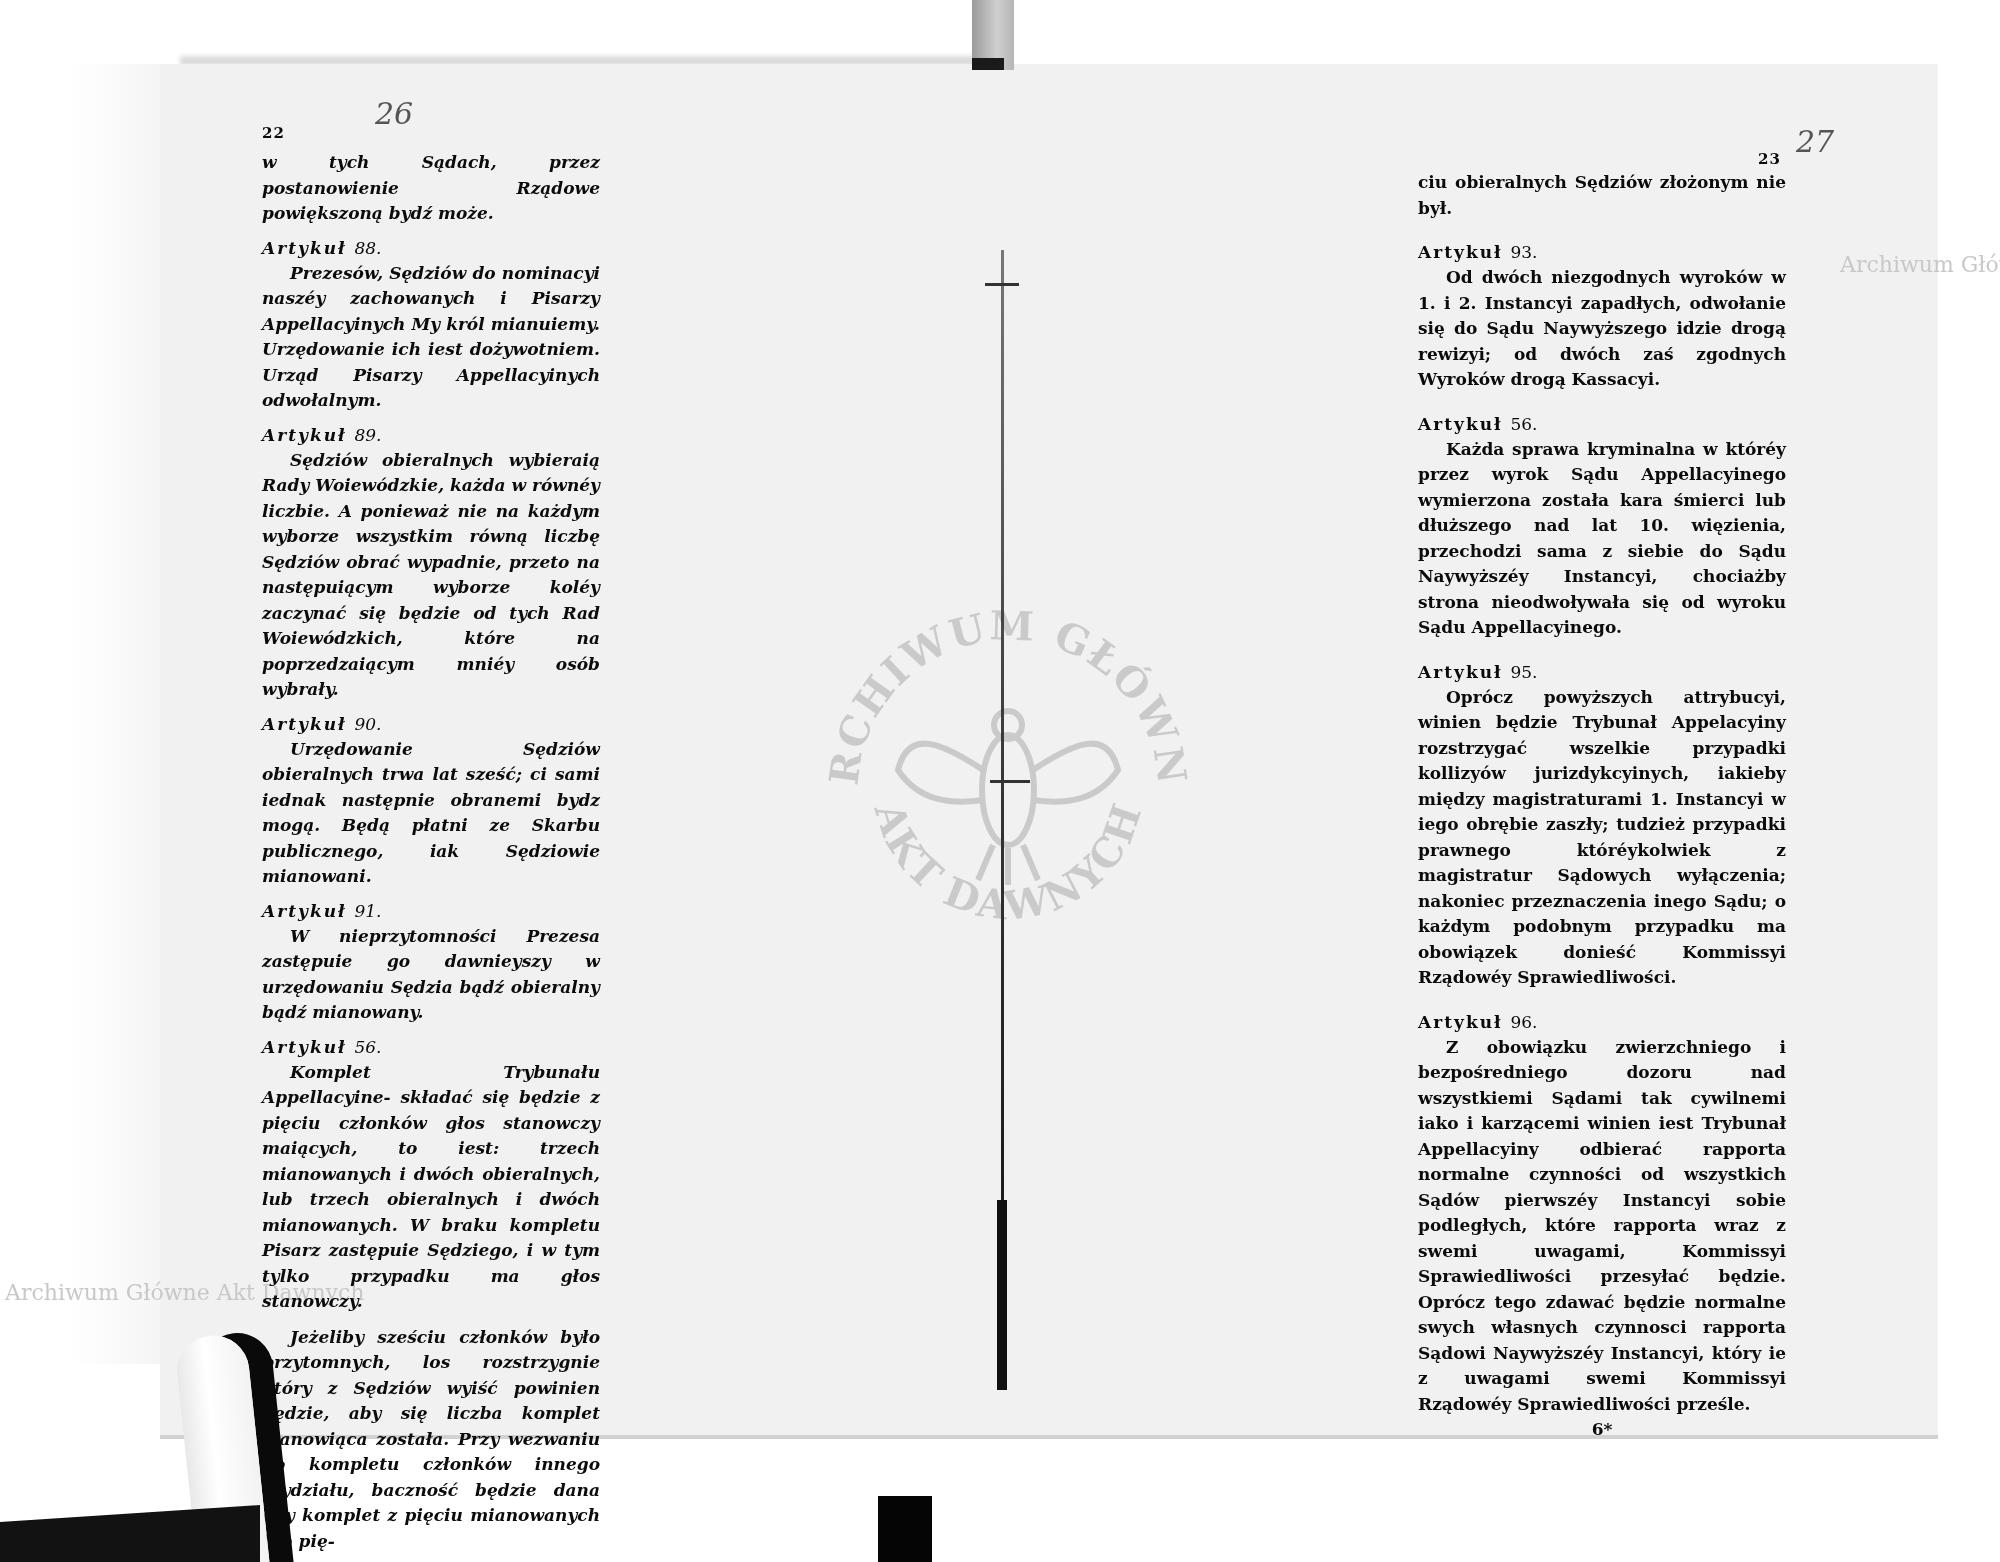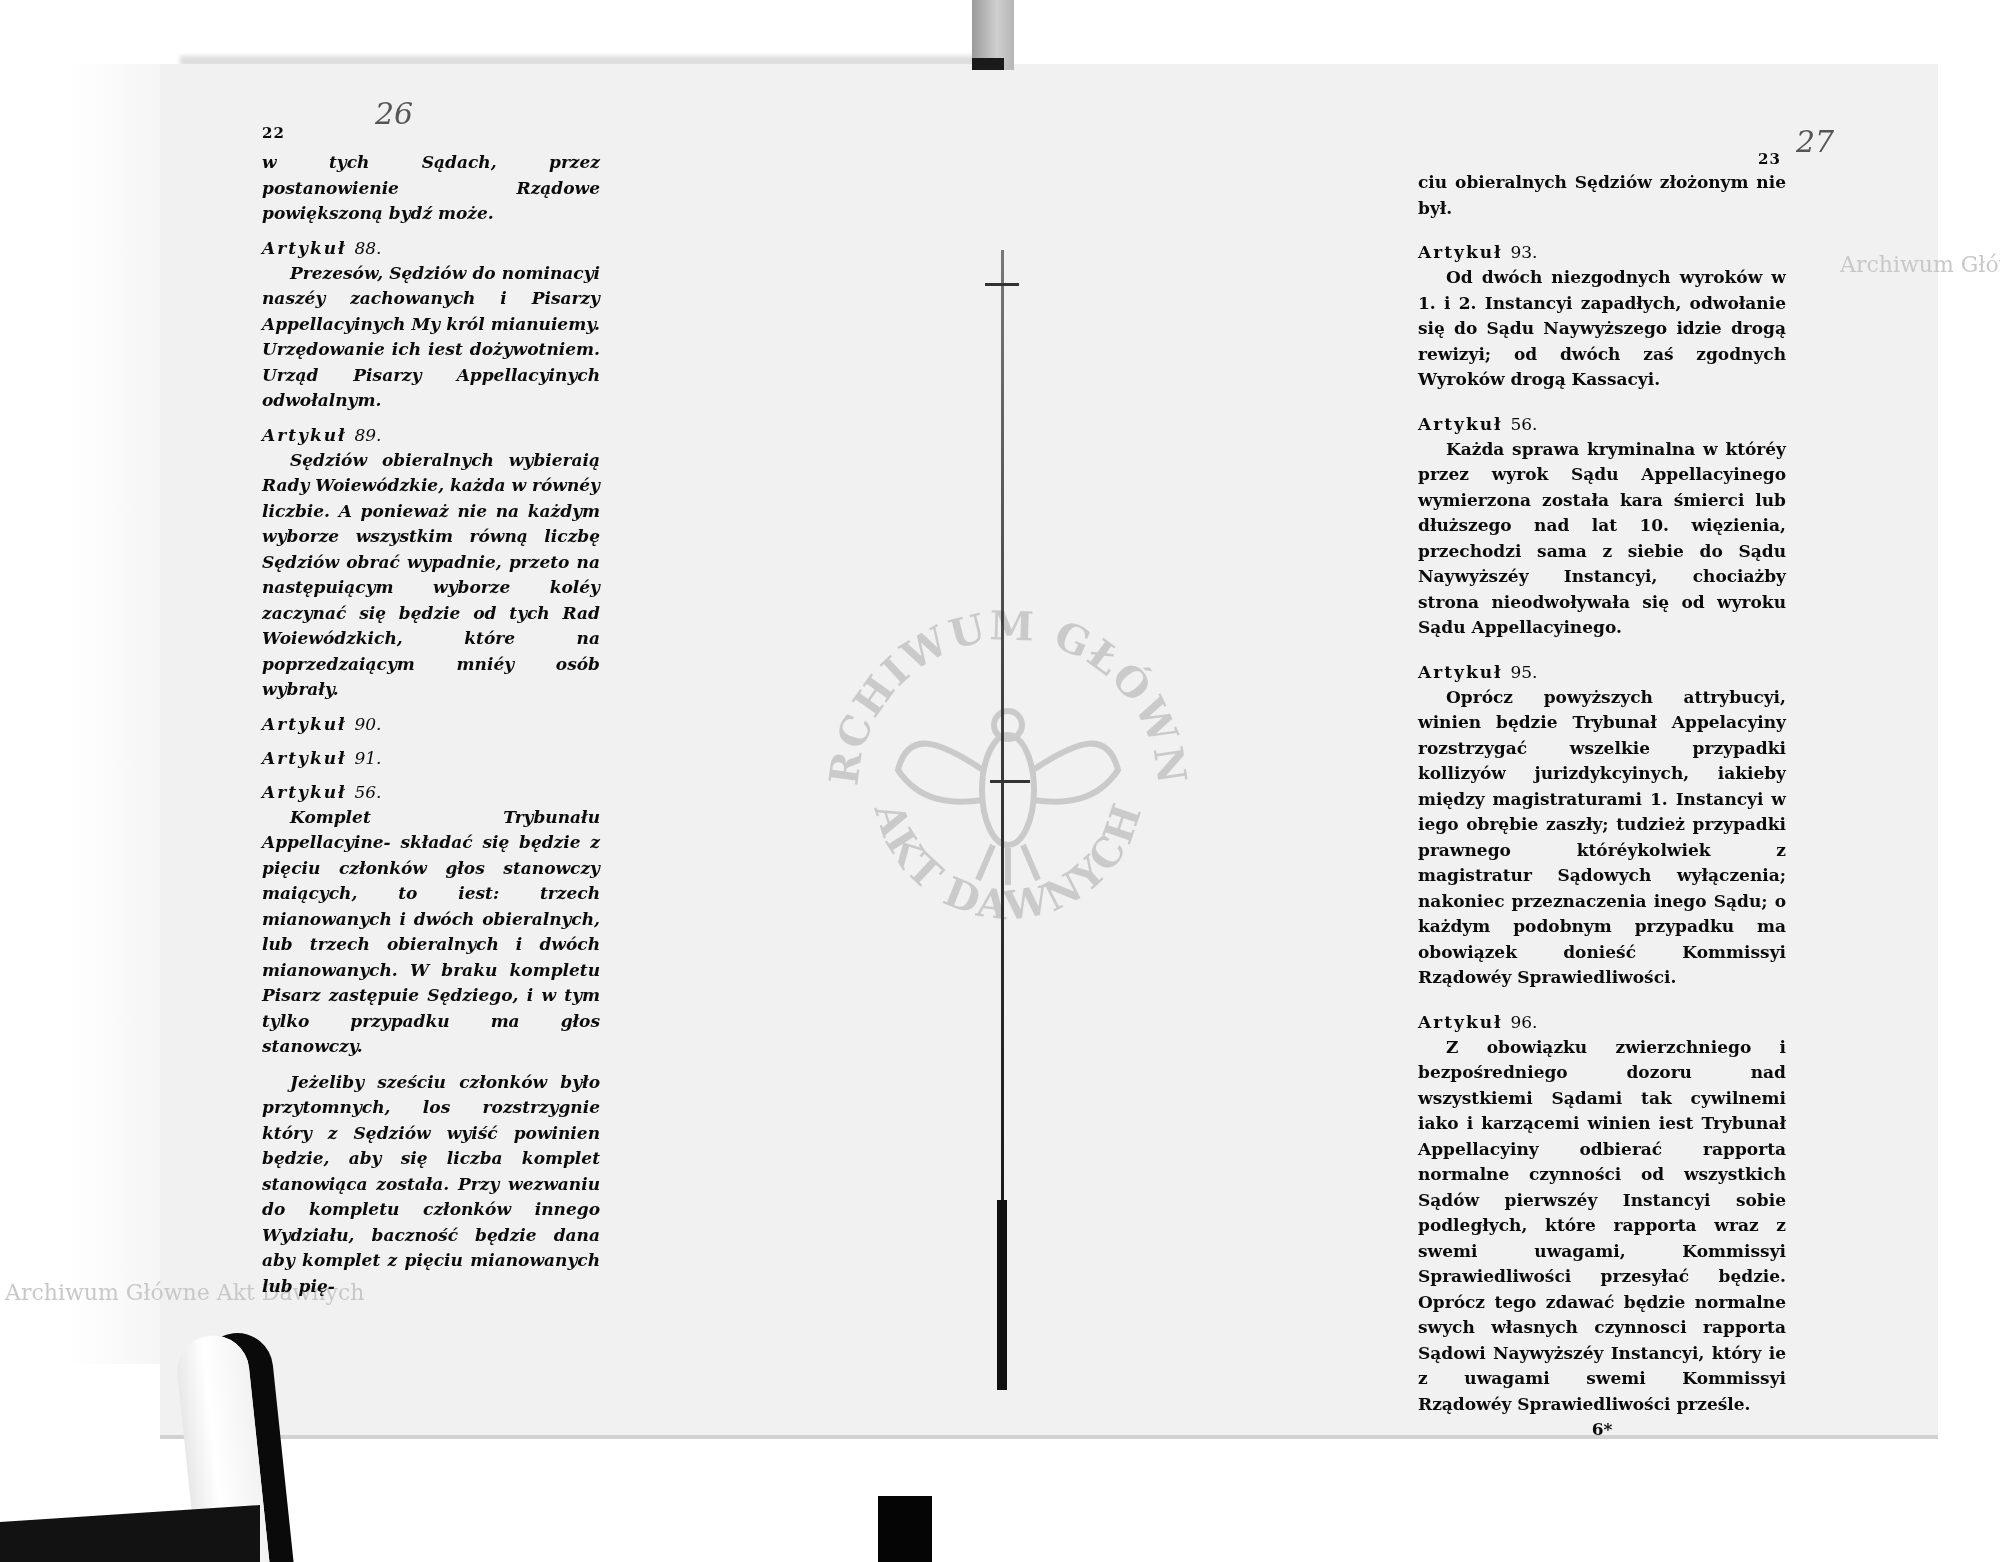--- a/index.html
+++ b/index.html
@@ -133,25 +133,27 @@
   <div class="art-head">
     <span>Artykuł</span>
     <span class="num">89.</span>
   </div>
   <p class="para body-p">Sędziów obieralnych wybieraią Rady Woiewódzkie, każda w równéy liczbie. A ponieważ nie na każdym wyborze wszystkim równą liczbę Sędziów obrać wypadnie, przeto na następuiącym wyborze koléy zaczynać się będzie od tych Rad Woiewódzkich, które na poprzedzaiącym mniéy osób wybrały.</p>
 
   <div class="art-head">
     <span>Artykuł</span>
     <span class="num">90.</span>
   </div>
+  <p class="para body-p">Urzędowanie Sędziów obieralnych trwa lat sześć; ci sami iednak następnie obranemi bydz mogą. Będą płatni ze Skarbu publicznego, iak Sędziowie mianowani.</p>
 
   <div class="art-head">
     <span>Artykuł</span>
     <span class="num">91.</span>
   </div>
+  <p class="para body-p">W nieprzytomności Prezesa zastępuie go dawnieyszy w urzędowaniu Sędzia bądź obieralny bądź mianowany.</p>
 
   <div class="art-head">
     <span>Artykuł</span>
     <span class="num">56.</span>
   </div>
   <p class="para body-p">Komplet Trybunału Appellacyine- składać się będzie z pięciu członków głos stanowczy maiących, to iest: trzech mianowanych i dwóch obieralnych, lub trzech obieralnych i dwóch mianowanych. W braku kompletu Pisarz zastępuie Sędziego, i w tym tylko przypadku ma głos stanowczy.</p>
   <div class="gap"></div>
   <p class="para body-p">Jeżeliby sześciu członków było przytomnych, los rozstrzygnie który z Sędziów wyiść powinien będzie, aby się liczba komplet stanowiąca została. Przy wezwaniu do kompletu członków innego Wydziału, baczność będzie dana aby komplet z pięciu mianowanych lub pię-</p>
 </div>
 

